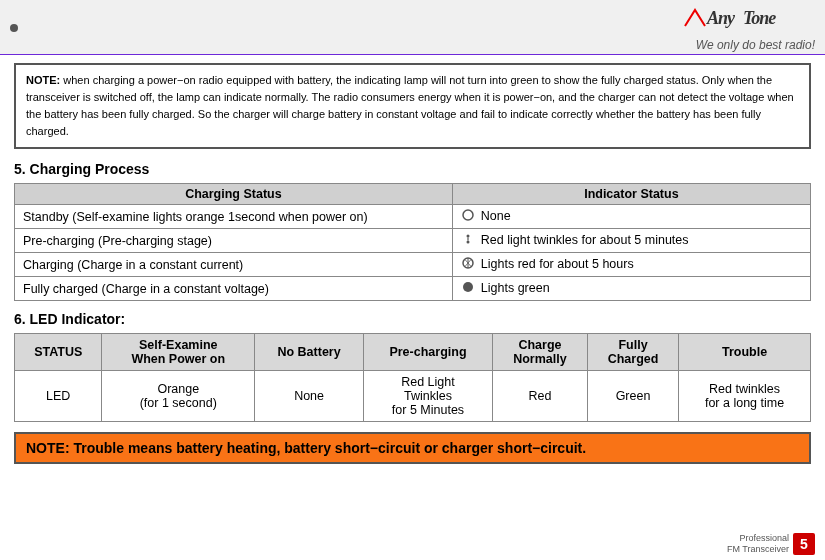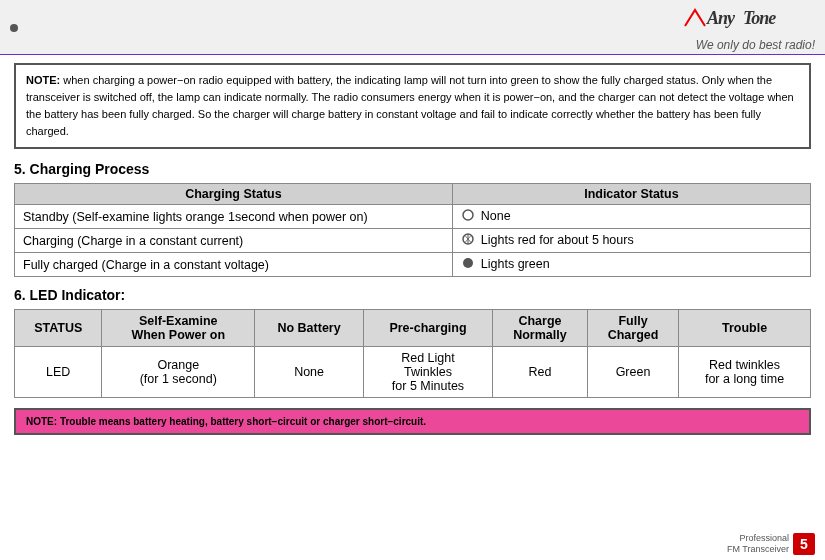--- a/index.html
+++ b/index.html
@@ -118,23 +118,23 @@
       font-weight: bold;
     }
     .led-table tbody td {
       background: #fff;
     }
 
     
     .bottom-note {
       border: 2px solid #555;
       padding: 6px 10px;
-      font-size: 10px;
-      font-weight: bold;
-      background: #ec4899;
+      font-size: 14px;
+      font-weight: bold;
+      background: #f97316;
     }
 
     
     .footer {
       position: absolute;
       bottom: 4px;
       right: 10px;
       display: flex;
       align-items: center;
       gap: 4px;
@@ -188,20 +188,28 @@
         <th>Charging Status</th>
         <th>Indicator Status</th>
       </tr>
     </thead>
     <tbody id="charging-tbody">
     <tr>
           <td>Standby (Self-examine lights orange 1second when power on)</td>
           <td><span style="margin-right: 6px; display: inline-block; vertical-align: middle;"><svg viewBox="0 0 14 14" width="14" height="14">
                 <circle cx="7" cy="7" r="5" fill="none" stroke="#555" stroke-width="1.5"></circle>
               </svg></span>None</td>
+        </tr>
+        <tr>
+          <td>Pre-charging (Pre-charging stage)</td>
+          <td><span style="margin-right: 6px; display: inline-block; vertical-align: middle;"><svg viewBox="0 0 14 14" width="14" height="14">
+                <circle cx="7" cy="4" r="1.5" fill="#555"></circle>
+                <circle cx="7" cy="10" r="1.5" fill="#555"></circle>
+                <line x1="7" y1="5.5" x2="7" y2="8.5" stroke="#555" stroke-width="1.2"></line>
+              </svg></span>Red light twinkles for about 5 minutes</td>
         </tr>
         <tr>
           <td>Charging (Charge in a constant current)</td>
           <td><span style="margin-right: 6px; display: inline-block; vertical-align: middle;"><svg viewBox="0 0 14 14" width="14" height="14">
                 <circle cx="7" cy="7" r="5" fill="none" stroke="#555" stroke-width="1.5"></circle>
                 <line x1="7" y1="2" x2="7" y2="12" stroke="#555" stroke-width="1"></line>
                 <line x1="4" y1="3.5" x2="10" y2="10.5" stroke="#555" stroke-width="0.8"></line>
                 <line x1="10" y1="3.5" x2="4" y2="10.5" stroke="#555" stroke-width="0.8"></line>
               </svg></span>Lights red for about 5 hours</td>
         </tr>

